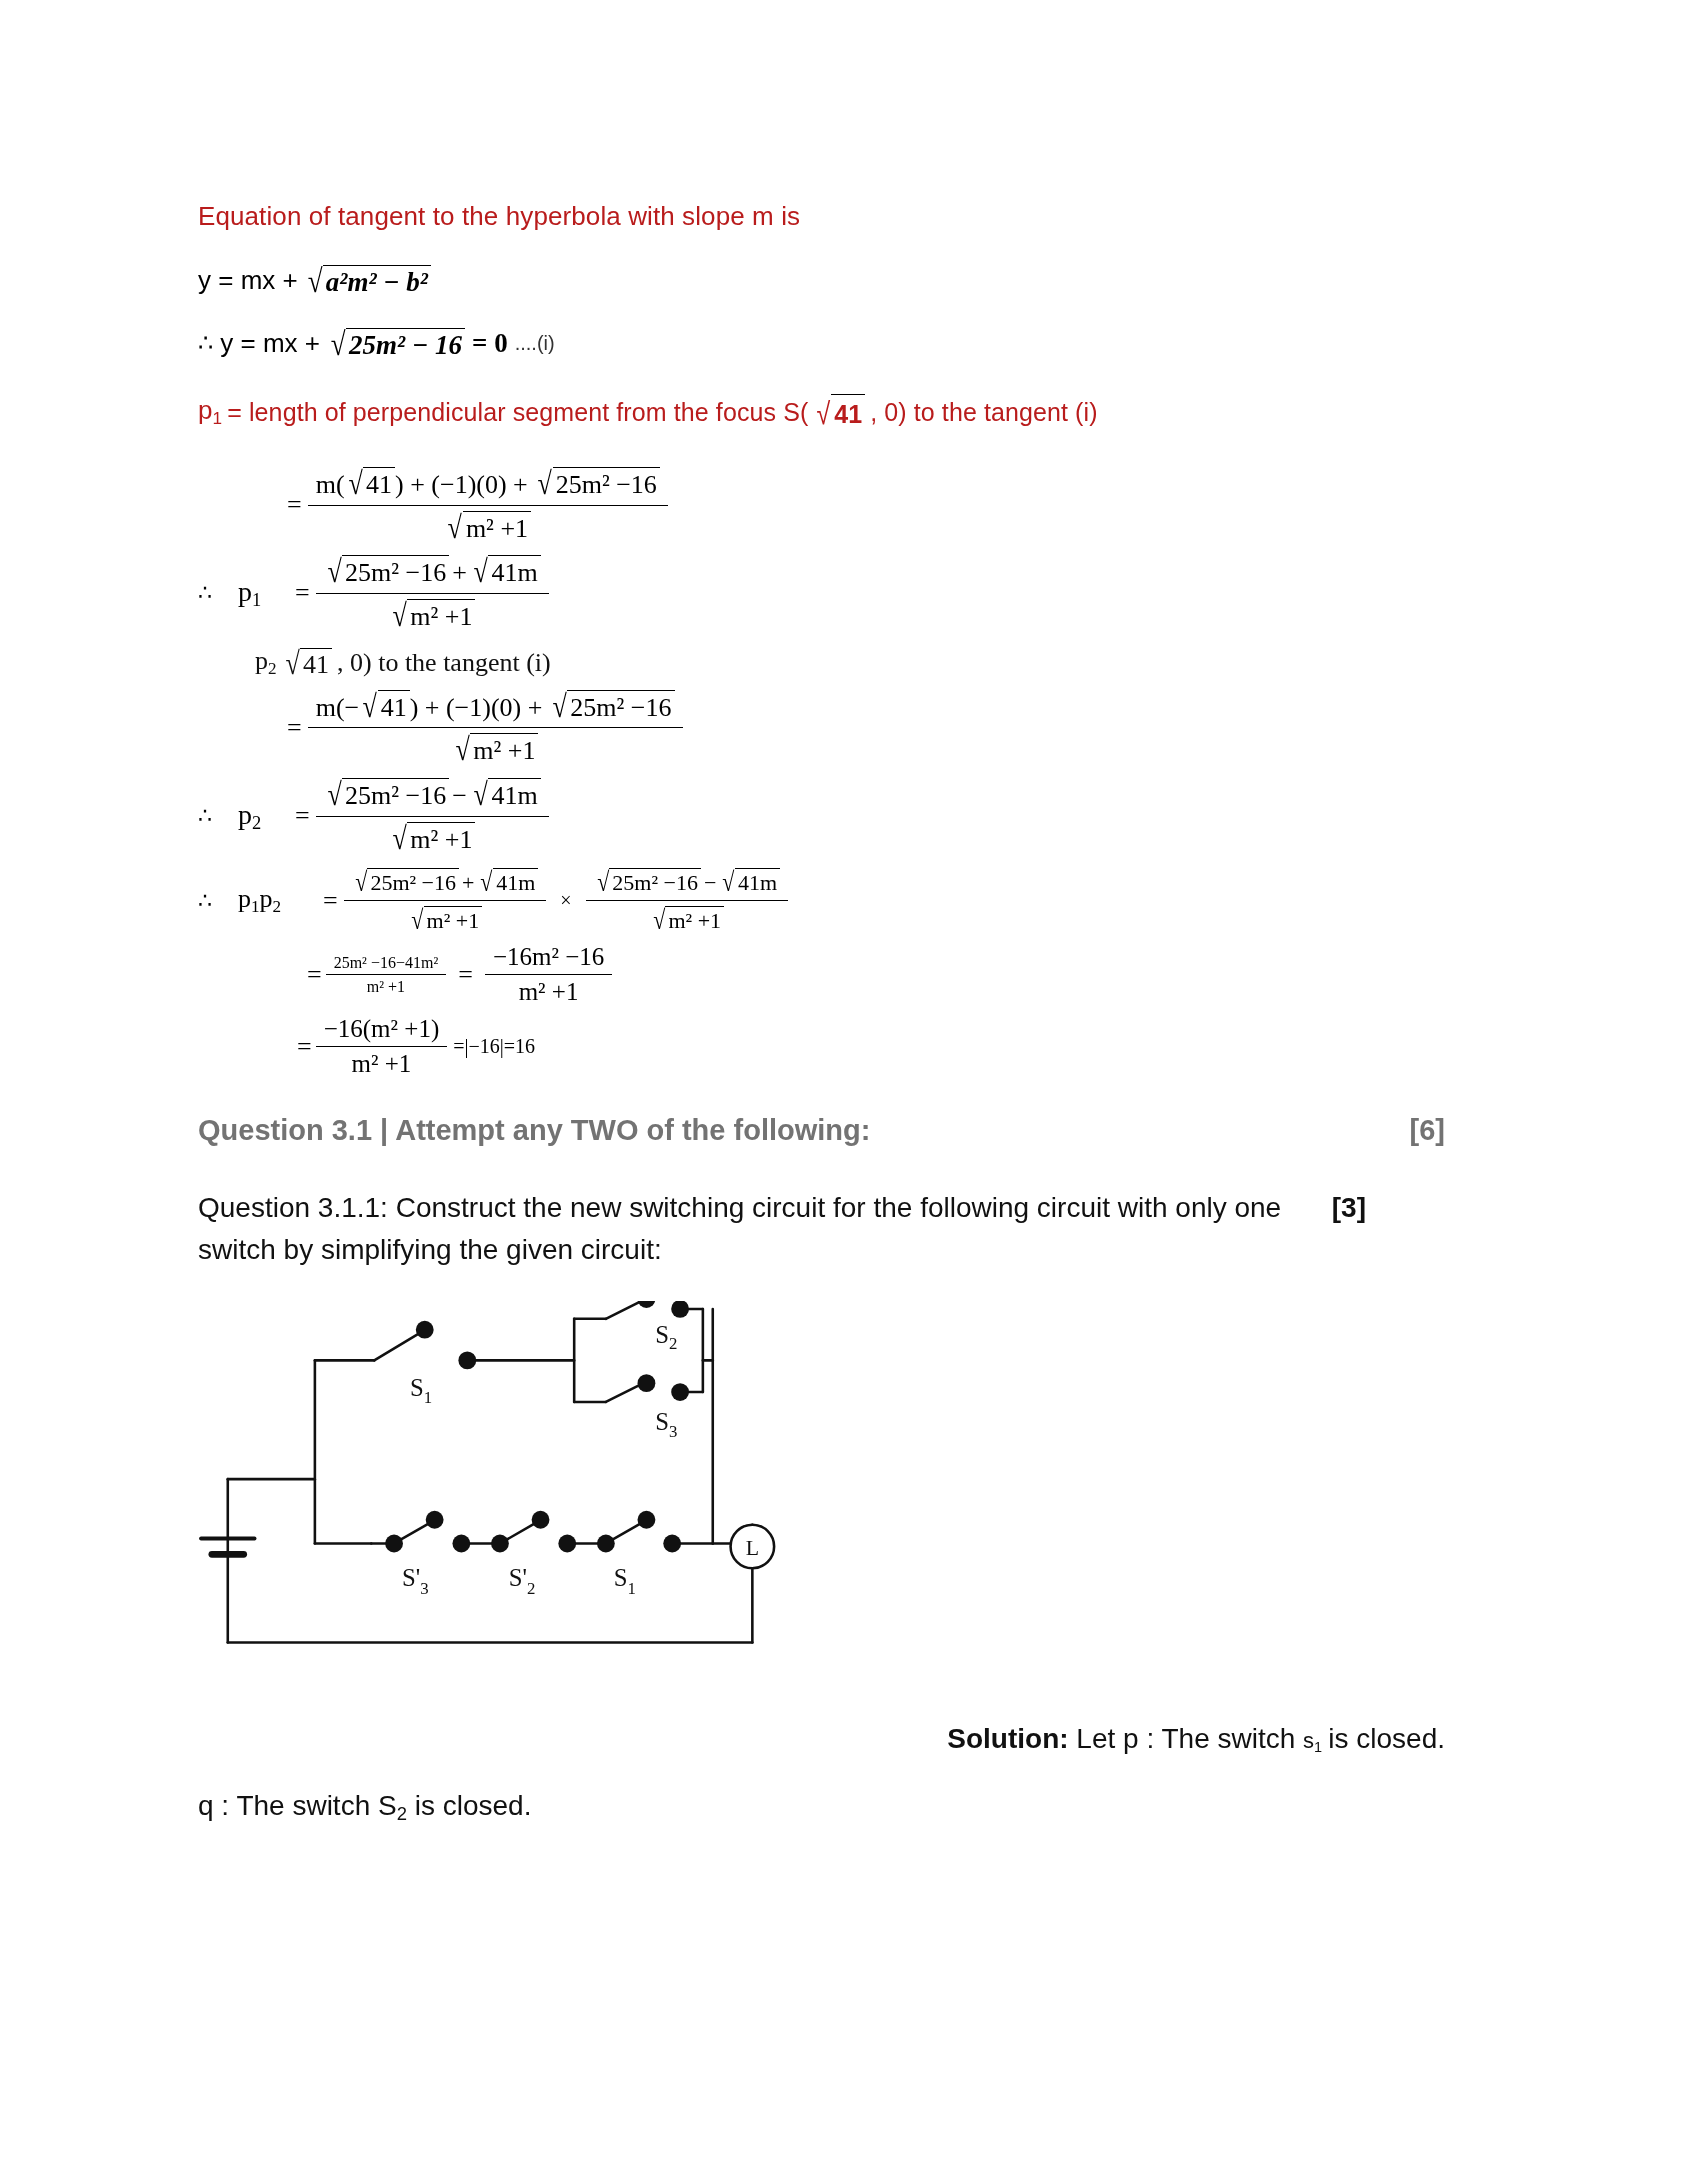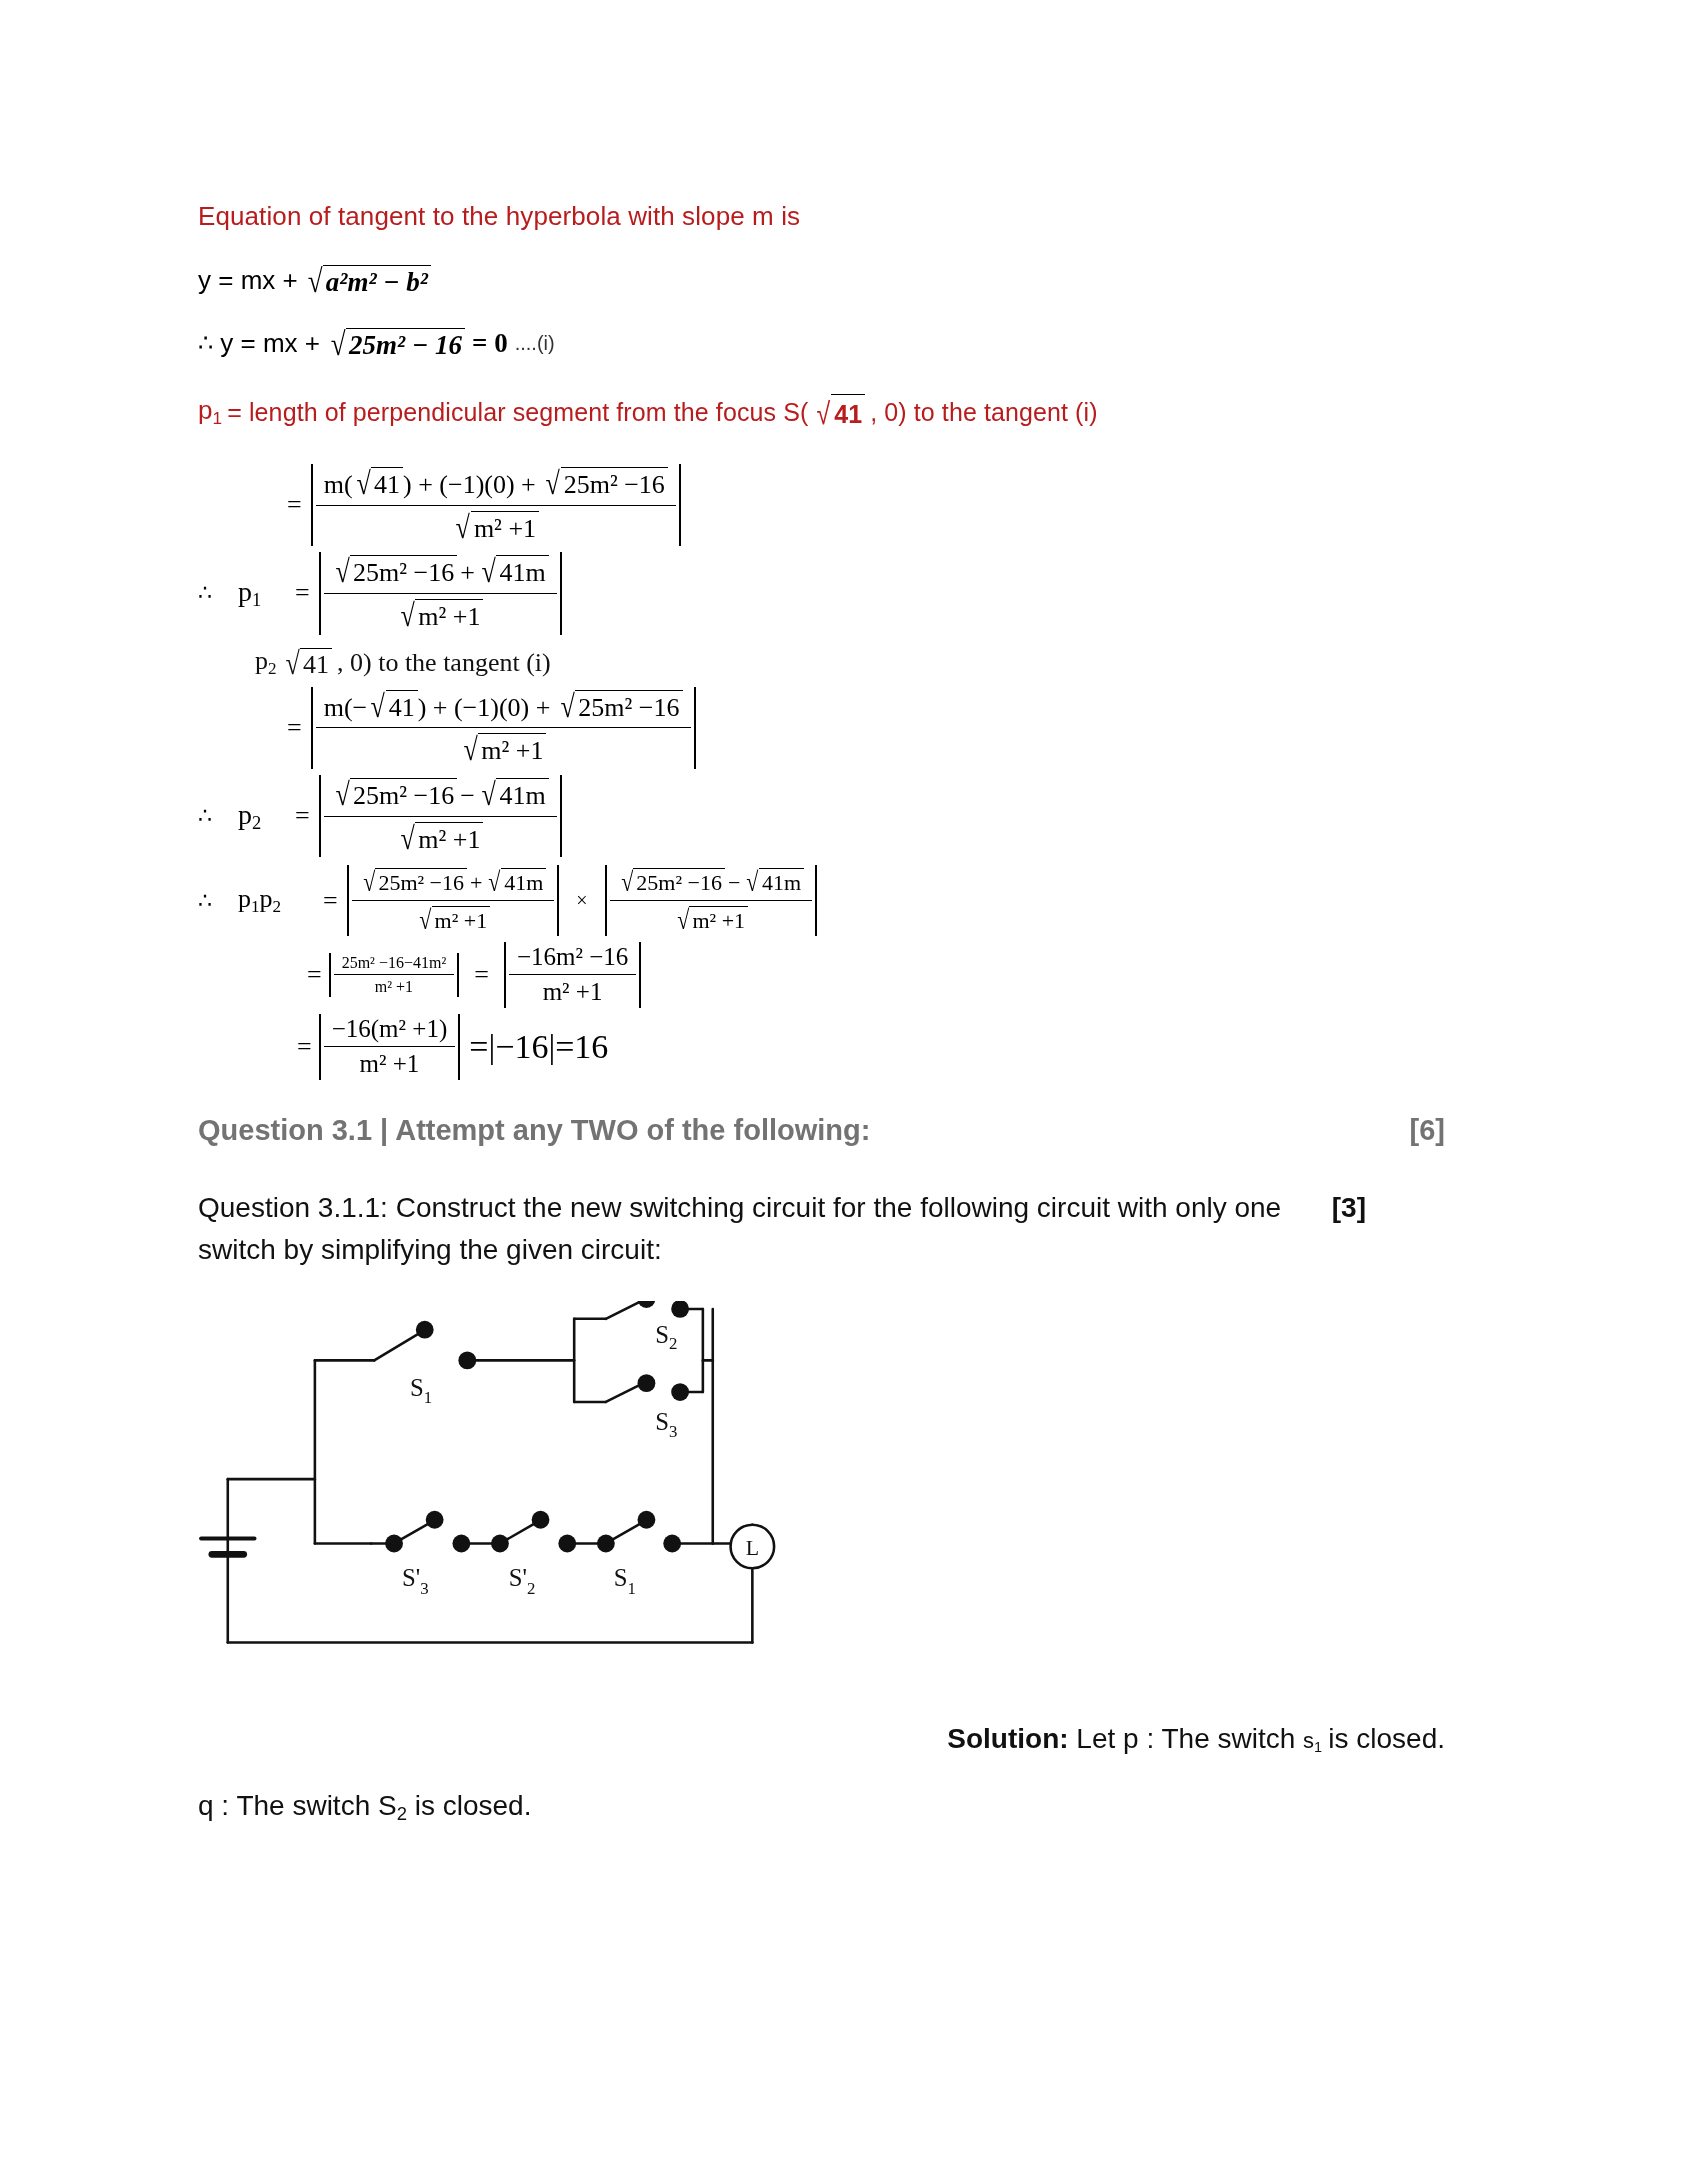--- a/index.html
+++ b/index.html
@@ -82,20 +82,21 @@
   }
   .frac .den {
     display: block;
     padding: 2px 8px 0 8px;
     white-space: nowrap;
   }
   .abs {
     display: inline-flex;
     align-items: flex-start;
     vertical-align: middle;
+    flex-direction: column;
   }
   .abs > .bar {
     display: inline-block;
     width: 2px;
     background: #000;
     margin: 0 3px;
     align-self: stretch;
   }
   .abs > .inner { display: inline-block; }
 
@@ -340,21 +341,21 @@
       <span class="abs">
         <span class="bar"></span>
         <span class="inner">
           <span class="frac" style="font-size:25px;">
             <span class="num">−16(m² +1)</span>
             <span class="den">m² +1</span>
           </span>
         </span>
         <span class="bar"></span>
       </span>
-      <span style="padding-left:6px;font-size:34px;">=|−16|=16</span>
+      <span style="padding-left:6px;font-size:20px;">=|−16|=16</span>
     </div>
 
     <div class="q-head" style="margin-bottom:40px;">
       <span>Question 3.1 | Attempt any TWO of the following:</span>
       <span class="marks">[6]</span>
     </div>
 
     <div class="q-sub" style="margin-bottom:30px;width:1168px;">
       <span class="marks-right">[3]</span>
       <b>Question 3.1.1:</b><span> Construct the new switching circuit for the following circuit with only one switch by simplifying the given circuit:</span>

